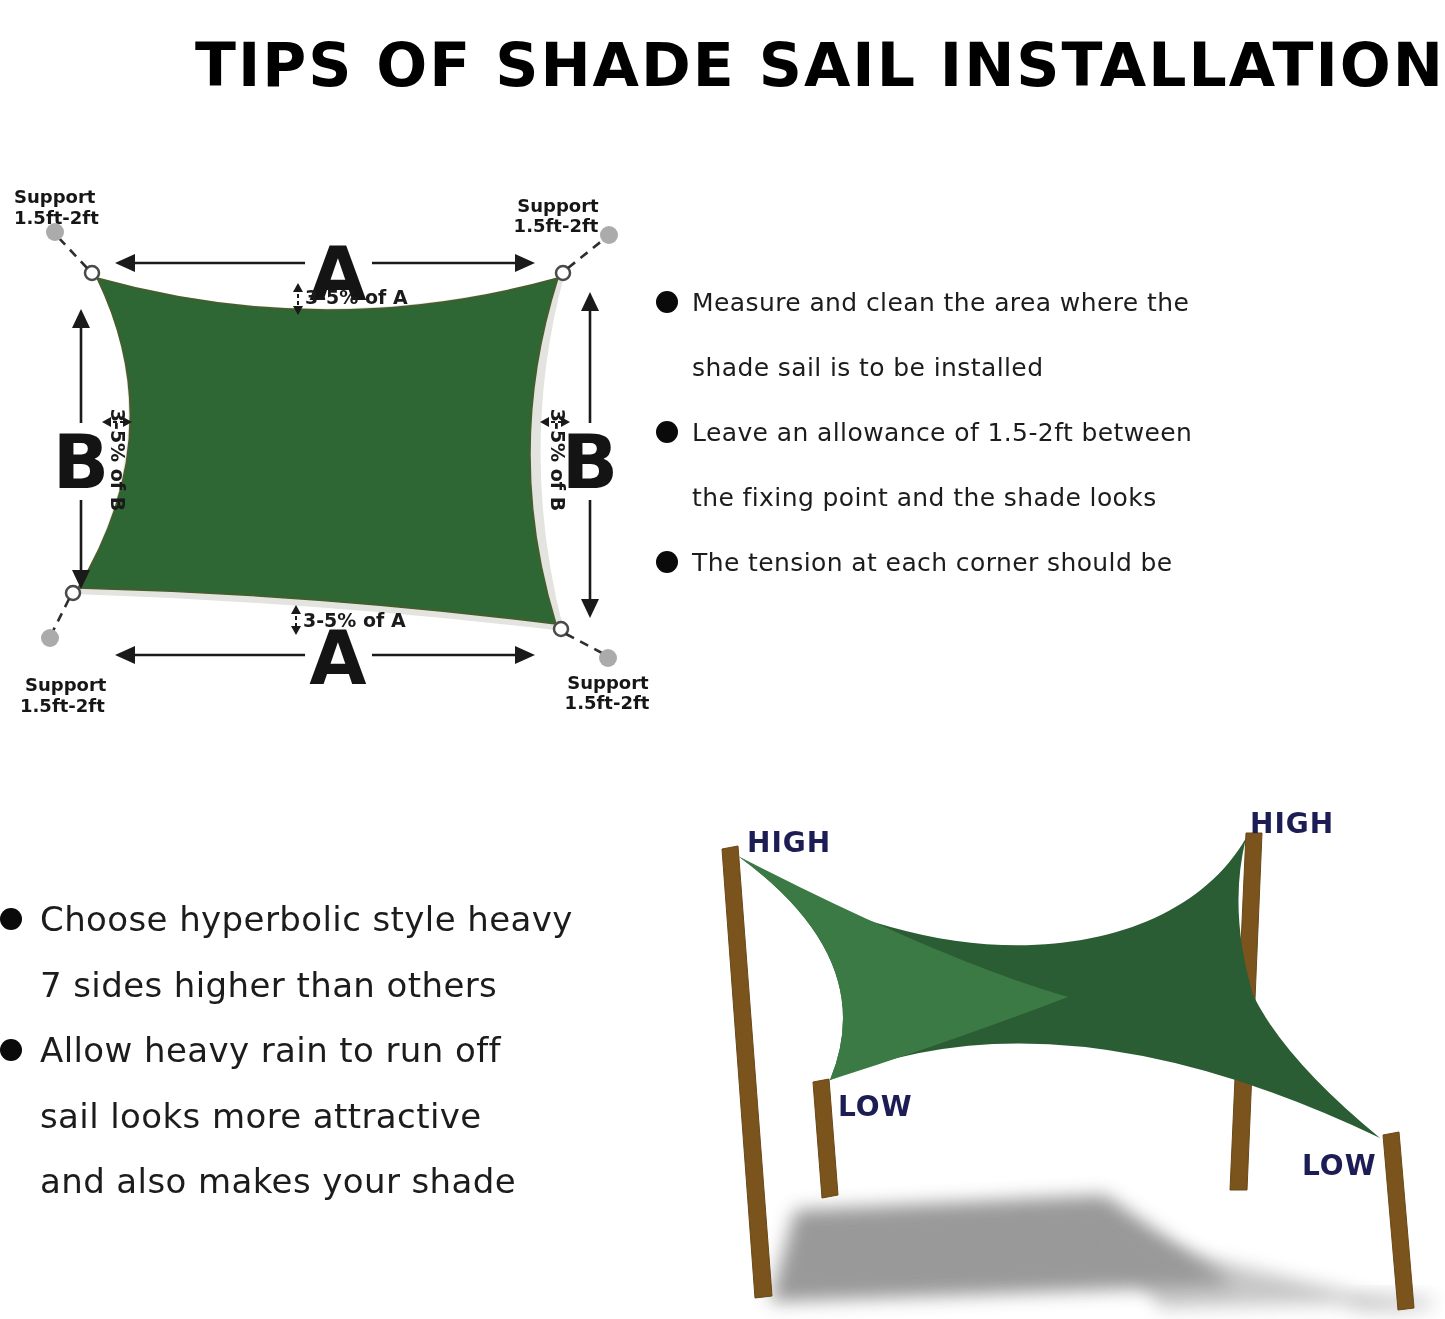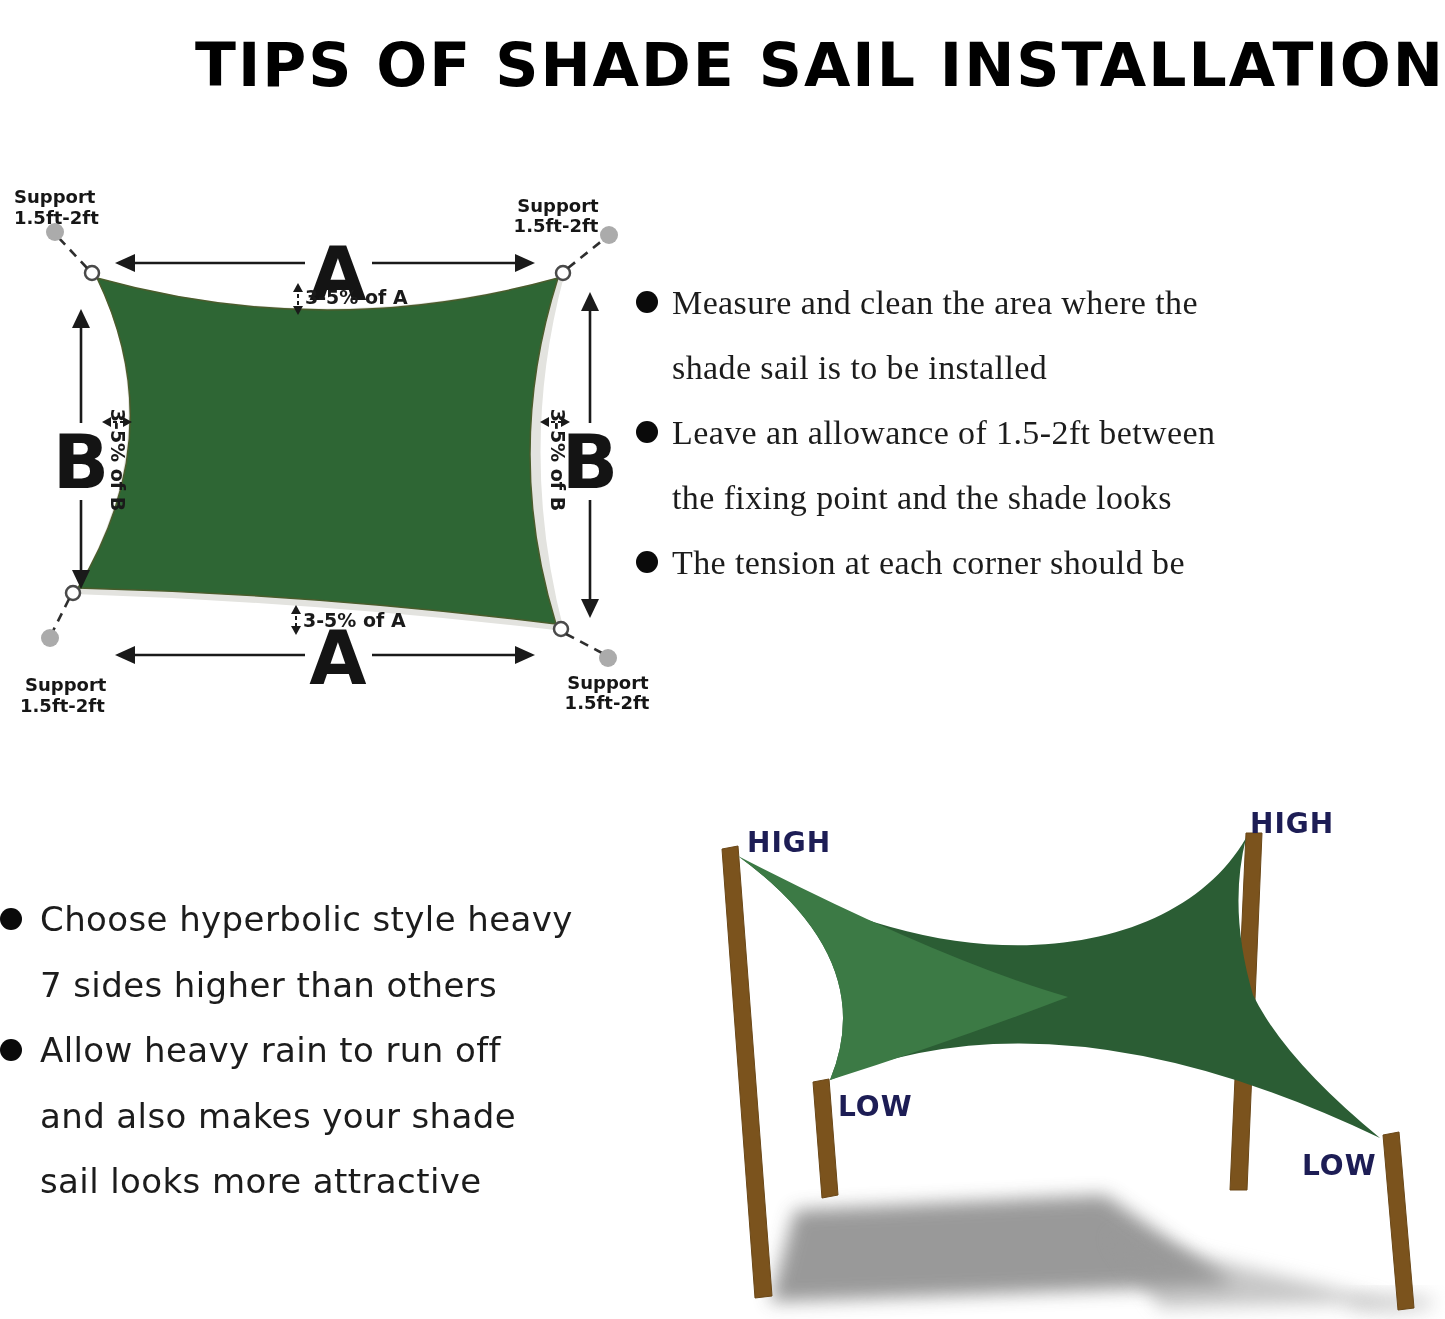--- a/index.html
+++ b/index.html
@@ -6,21 +6,21 @@
   #canvas{position:relative;width:1445px;height:1319px;background:#ffffff;overflow:hidden;
           font-family:"DejaVu Sans","Liberation Sans",sans-serif;color:#1c1c1c;}
   .abs{position:absolute;}
   #main-title{top:2px;left:0;width:1445px;text-align:right;font-size:60px;font-weight:800;
               letter-spacing:2px;color:#000000;white-space:nowrap;margin-top:28px;}
   
   .blist{display:block;}
   .bitem{display:flex;align-items:flex-start;}
   .bullet{flex:0 0 auto;width:22px;height:22px;border-radius:50%;background:#0a0a0a;}
   .blines{white-space:nowrap;}
-  #right-list{left:636px;top:270px;font-size:34px;line-height:65px;letter-spacing:0.4px;font-family:Liberation Serif, serif;}
+  #right-list{left:656px;top:270px;font-size:25px;line-height:65px;letter-spacing:0.4px;}
   #right-list .bullet{margin:21px 14px 0 0;}
   #left-list{left:0px;top:887px;font-size:34px;line-height:65.5px;letter-spacing:0.4px;}
   #left-list .bullet{margin:21px 18px 0 0;}
   svg text{font-family:"DejaVu Sans","Liberation Sans",sans-serif;}
   .dim-letter{font-size:74px;font-weight:bold;fill:#141414;}
   .offset-label{font-size:19px;font-weight:600;fill:#1a1a1a;}
   .support-label{font-size:18px;font-weight:bold;fill:#161616;}
   .scene-label{font-size:28px;font-weight:600;fill:#1d1d55;letter-spacing:1px;}
   .arrow-line{stroke:#1a1a1a;stroke-width:2.6;fill:none;}
   .arrow-head{fill:#1a1a1a;stroke:none;}
@@ -137,22 +137,22 @@
       <span class="bullet"></span>
       <div class="blines">
         <div>Choose hyperbolic style heavy</div>
         <div>7 sides higher than others</div>
       </div>
     </div>
     <div class="bitem">
       <span class="bullet"></span>
       <div class="blines">
         <div>Allow heavy rain to run off</div>
+        <div>sail looks more attractive</div>
         <div>and also makes your shade</div>
-        <div>sail looks more attractive</div>
       </div>
     </div>
   </div>
 
   <svg class="abs" style="left:690px;top:795px;" width="755" height="524" viewBox="0 0 755 524">
     <defs>
       <filter id="soft" x="-40%" y="-40%" width="180%" height="180%">
         <feGaussianBlur stdDeviation="9"></feGaussianBlur>
       </filter>
     </defs>

